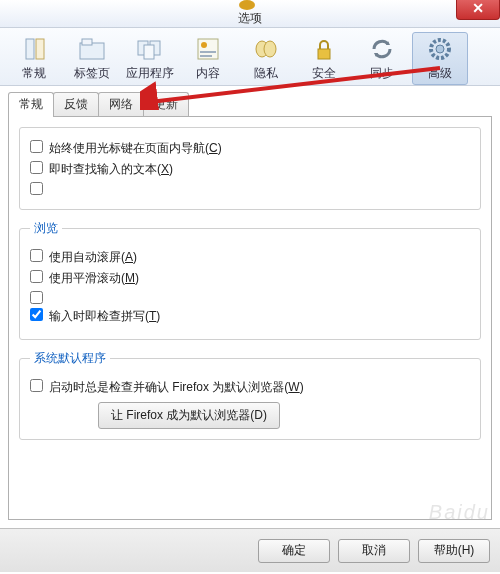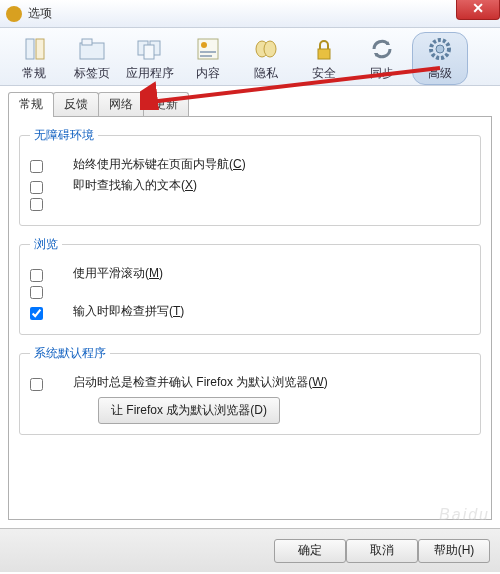--- a/index.html
+++ b/index.html
@@ -1,49 +1,49 @@
 <!DOCTYPE html>
 <html><head>
 <meta charset="utf-8">
 <style>
 * { box-sizing: border-box; margin: 0; padding: 0; font-family: "Microsoft YaHei", "SimSun", sans-serif; font-size: 12px; }
 body { background: #fff; width: 500px; height: 574px; overflow: hidden; }
 
-.titlebar { height: 28px; background: linear-gradient(#fff, #e8eef8); border-bottom: 1px solid #c8d0dc; display: flex; align-items: center; padding: 0 6px; position: relative; }
+.titlebar { height: 28px; background: linear-gradient(#fff, #e8eef8); border-bottom: 1px solid #c8d0dc; display: flex; align-items: center; padding: 0 6px; position: relative; flex-direction: column; }
 .titlebar .icon { width: 16px; height: 16px; background: #d8a020; border-radius: 50%; margin-right: 6px; position: relative; }
 .titlebar .title { color: #333; }
 .close-btn { position: absolute; right: 0; top: 0; width: 44px; height: 20px; background: linear-gradient(#e06060, #c83030); border: 1px solid #a02020; border-top: none; border-bottom-left-radius: 4px; border-bottom-right-radius: 4px; color: #fff; text-align: center; font-weight: bold; line-height: 16px; font-size: 14px; cursor: pointer; }
 
 .toolbar { height: 58px; background: linear-gradient(#fafcff, #eaf0f8); border-bottom: 1px solid #c8d0dc; display: flex; padding: 4px 6px 0; gap: 2px; }
 .tool-item { width: 56px; display: flex; flex-direction: column; align-items: center; padding: 2px; border: 1px solid transparent; border-radius: 3px; cursor: pointer; }
-.tool-item.active { background: linear-gradient(#e0eaf6, #c8d8ec); border-color: #a0b8d8; border-radius: 13px; }
+.tool-item.active { background: linear-gradient(#e0eaf6, #c8d8ec); border-color: #a0b8d8; }
 .tool-icon { width: 32px; height: 32px; display: flex; align-items: center; justify-content: center; }
 .tool-label { color: #334; margin-top: 2px; }
 
 .subtabs { display: flex; margin: 6px 0 0 8px; position: relative; }
 .subtab { padding: 3px 10px; background: linear-gradient(#f8f8f8, #e8e8e8); border: 1px solid #b0b0b0; border-bottom: none; border-top-left-radius: 3px; border-top-right-radius: 3px; cursor: pointer; margin-right: -1px; color: #333; }
 .subtab.active { background: #fff; position: relative; z-index: 2; padding-bottom: 4px; margin-bottom: -1px; }
 
 .content { border: 1px solid #b0b0b0; margin: 0 8px 8px 8px; background: #fff; padding: 10px; height: 404px; position: relative; }
 
 fieldset { border: 1px solid #d0d0d0; border-radius: 3px; margin-bottom: 10px; padding: 8px 10px 10px 10px; }
 legend { color: #1060c0; padding: 0 4px; }
-.check-row { display: flex; align-items: flex-end; margin: 4px 0; color: #222; gap: 24px; }
+.check-row { display: flex; align-items: flex-start; margin: 4px 0; color: #222; }
 .check-row input[type=checkbox] { margin-right: 6px; }
 .check-row label { cursor: pointer; }
 .check-row label u { text-decoration: underline; }
 
 button.default-btn { padding: 4px 12px; background: linear-gradient(#fafafa, #e4e4e4); border: 1px solid #a8a8a8; border-radius: 3px; color: #222; cursor: pointer; }
 
-.bottom-bar { height: 44px; background: linear-gradient(#f0f0f0, #e2e2e2); border-top: 1px solid #c0c0c0; display: flex; align-items: center; justify-content: flex-end; padding: 0 10px; }
+.bottom-bar { height: 44px; background: linear-gradient(#f0f0f0, #e2e2e2); border-top: 1px solid #c0c0c0; display: flex; align-items: center; justify-content: flex-end; padding: 0 10px; gap: 8px; }
 .win-btn { min-width: 72px; height: 24px; background: linear-gradient(#fafafa, #e4e4e4); border: 1px solid #a0a0a0; border-radius: 3px; cursor: pointer; color: #222; }
 
 .arrow { position: absolute; left: 140px; top: 60px; pointer-events: none; z-index: 10; }
 
-.watermark { position: absolute; right: 10px; bottom: 50px; color: #ccc; font-size: 16px; letter-spacing: 2px; opacity: 0.5; font-style: italic; pointer-events: none; }
+.watermark { position: absolute; right: 10px; bottom: 50px; color: #ccc; font-size: 20px; letter-spacing: 2px; opacity: 0.5; font-style: italic; pointer-events: none; }
 </style>
 </head>
 <body>
 
 <div class="titlebar">
   <div class="icon"></div>
   <span class="title">选项</span>
   <div class="close-btn">✕</div>
 </div>
 
@@ -137,36 +137,39 @@
       <marker id="ah" markerWidth="12" markerHeight="12" refX="2" refY="5" orient="auto">
         <path d="M0 0 L10 5 L0 10 z" fill="#d02020"></path>
       </marker>
     </defs>
   <line x1="300" y1="8" x2="10" y2="42" stroke="#d02020" stroke-width="4" marker-end="url(#ah)"></line>
 </svg>
 
 <div class="content">
 
   <fieldset>
-    <legend>无障碍环境</legend>
     <div class="check-row">
         <input type="checkbox" style="">
         <label><span>始终使用光标键在页面内导航(</span><u>C</u><span>)</span></label>
       </div>
     <div class="check-row">
         <input type="checkbox" style="">
         <label><span>即时查找输入的文本(</span><u>X</u><span>)</span></label>
       </div>
     <div class="check-row">
         <input type="checkbox" style="">
       </div>
   </fieldset>
 
   <fieldset>
     <legend>浏览</legend>
+    <div class="check-row">
+        <input type="checkbox" style="">
+        <label><span>使用自动滚屏(</span><u>A</u><span>)</span></label>
+      </div>
     <div class="check-row">
         <input type="checkbox" style="">
         <label><span>使用平滑滚动(</span><u>M</u><span>)</span></label>
       </div>
     <div class="check-row">
         <input type="checkbox" style="">
       </div>
     <div class="check-row">
         <input type="checkbox" checked="" style="">
         <label><span>输入时即检查拼写(</span><u>T</u><span>)</span></label>

